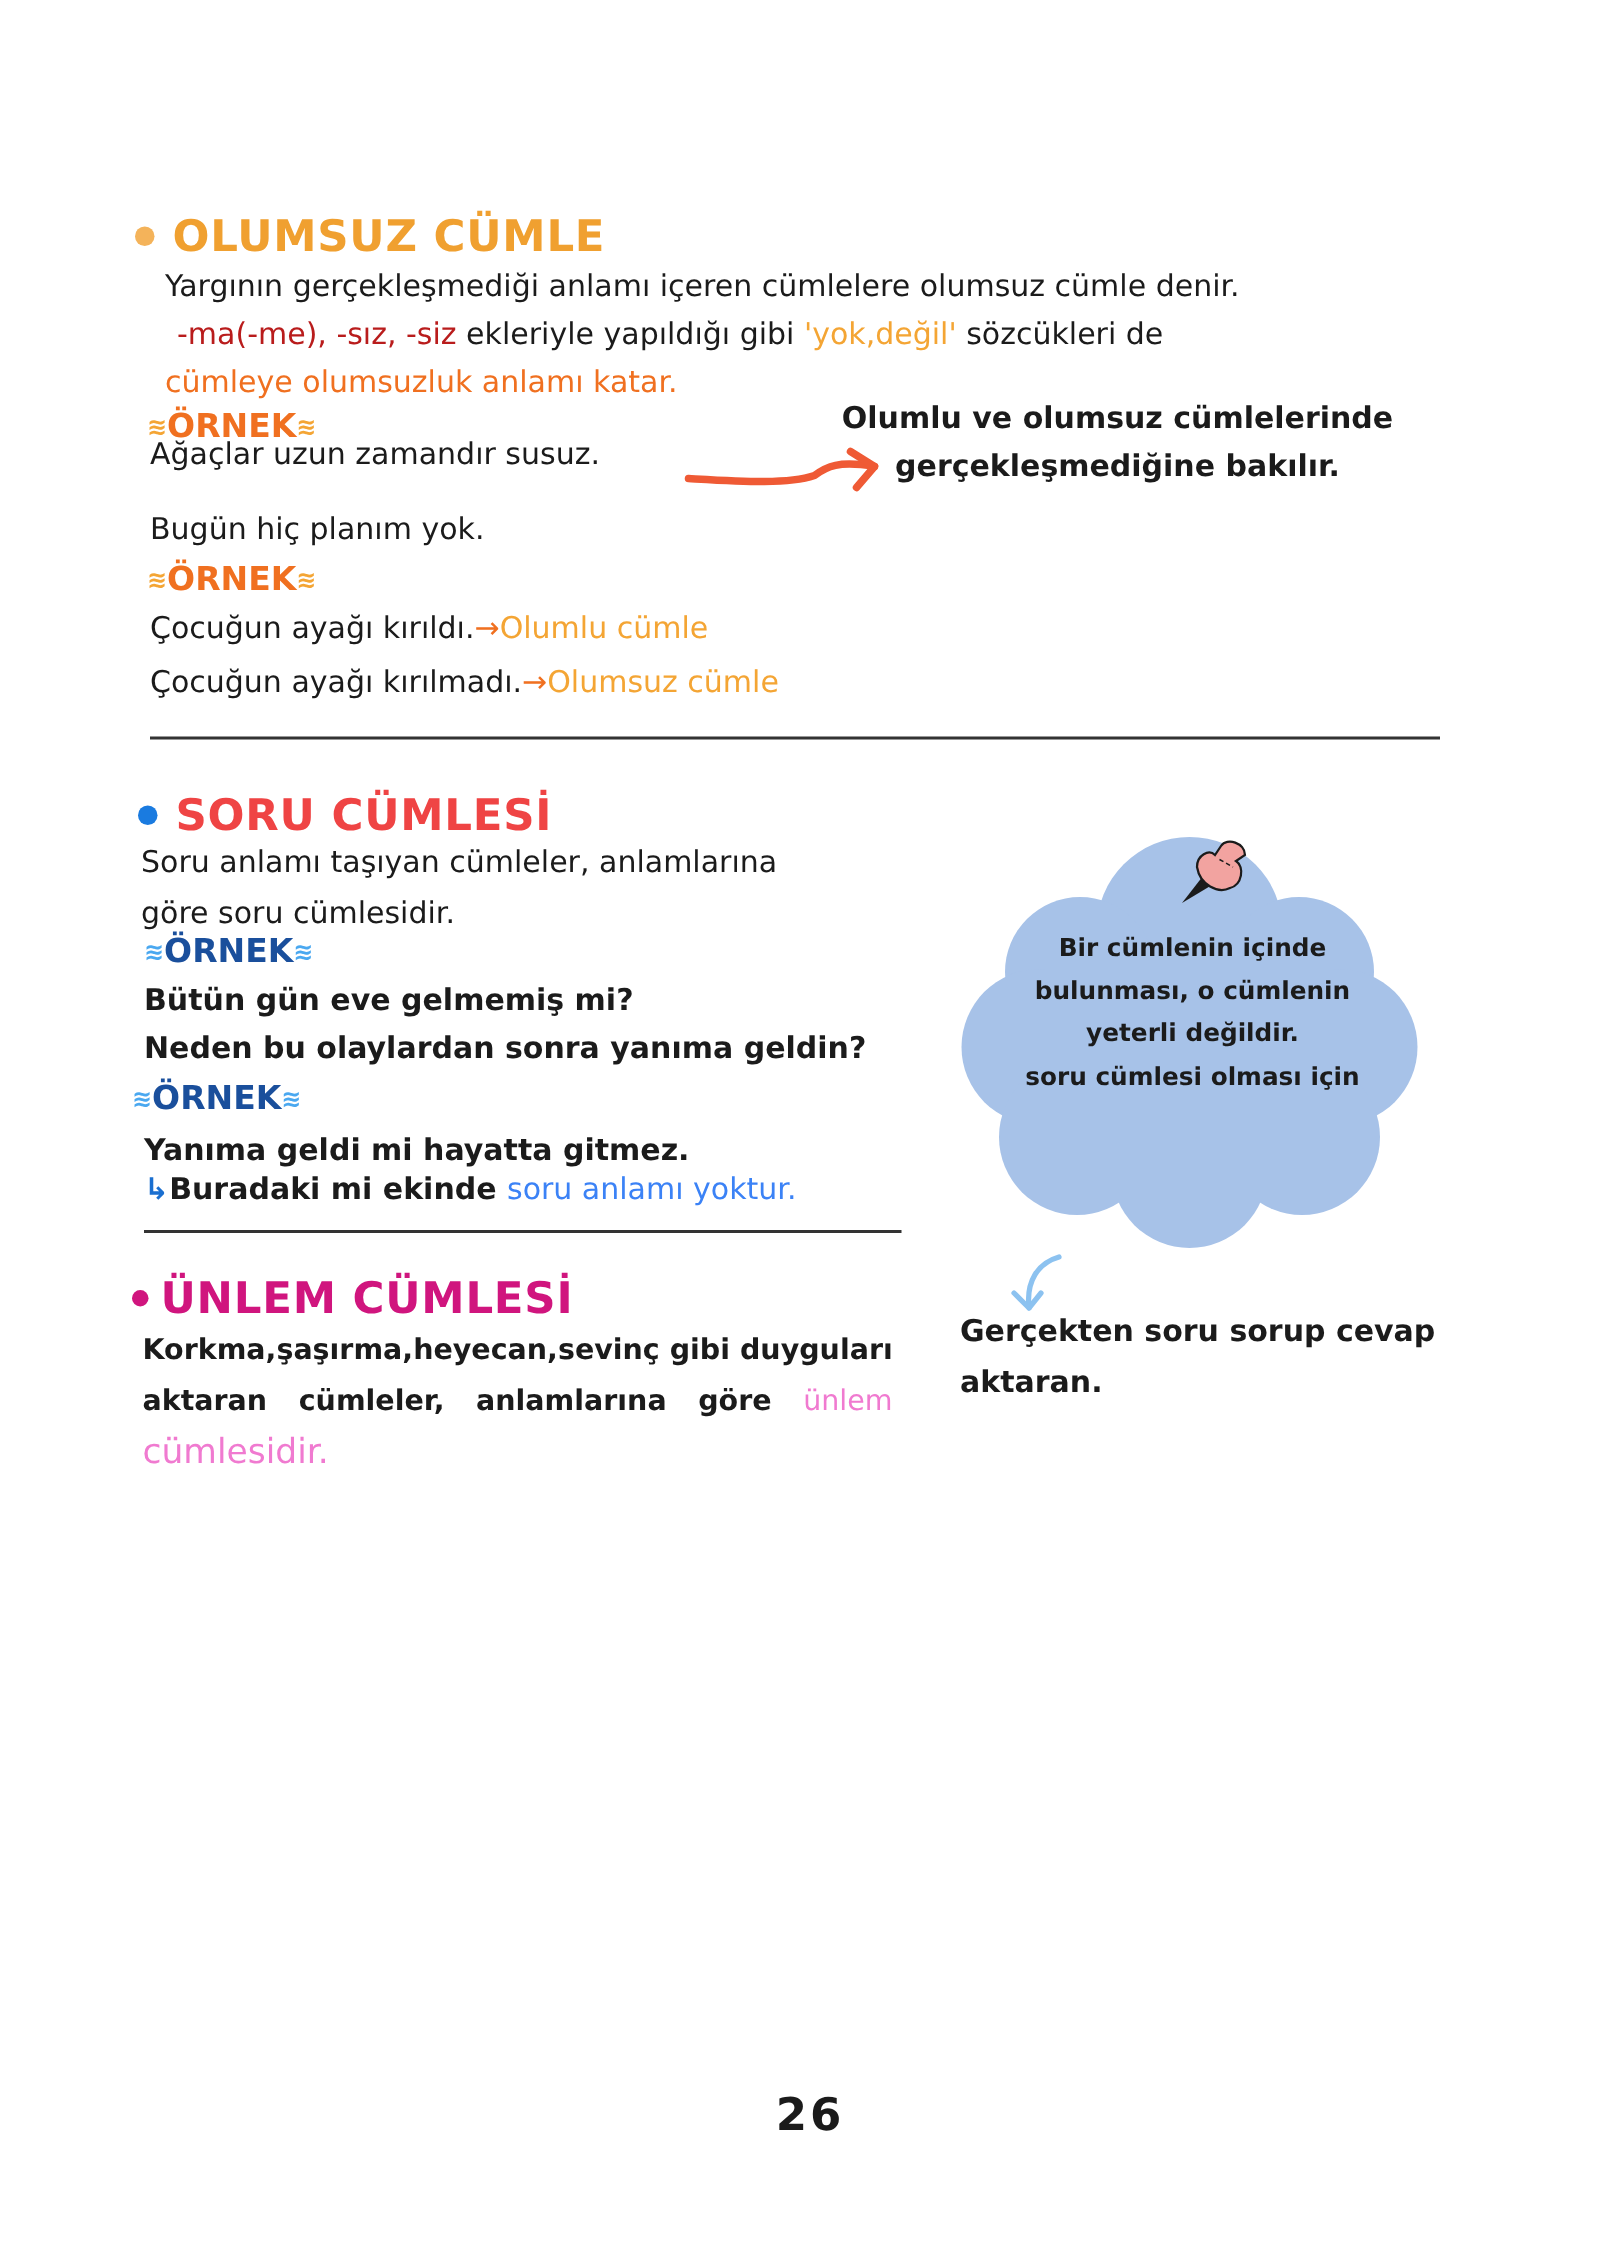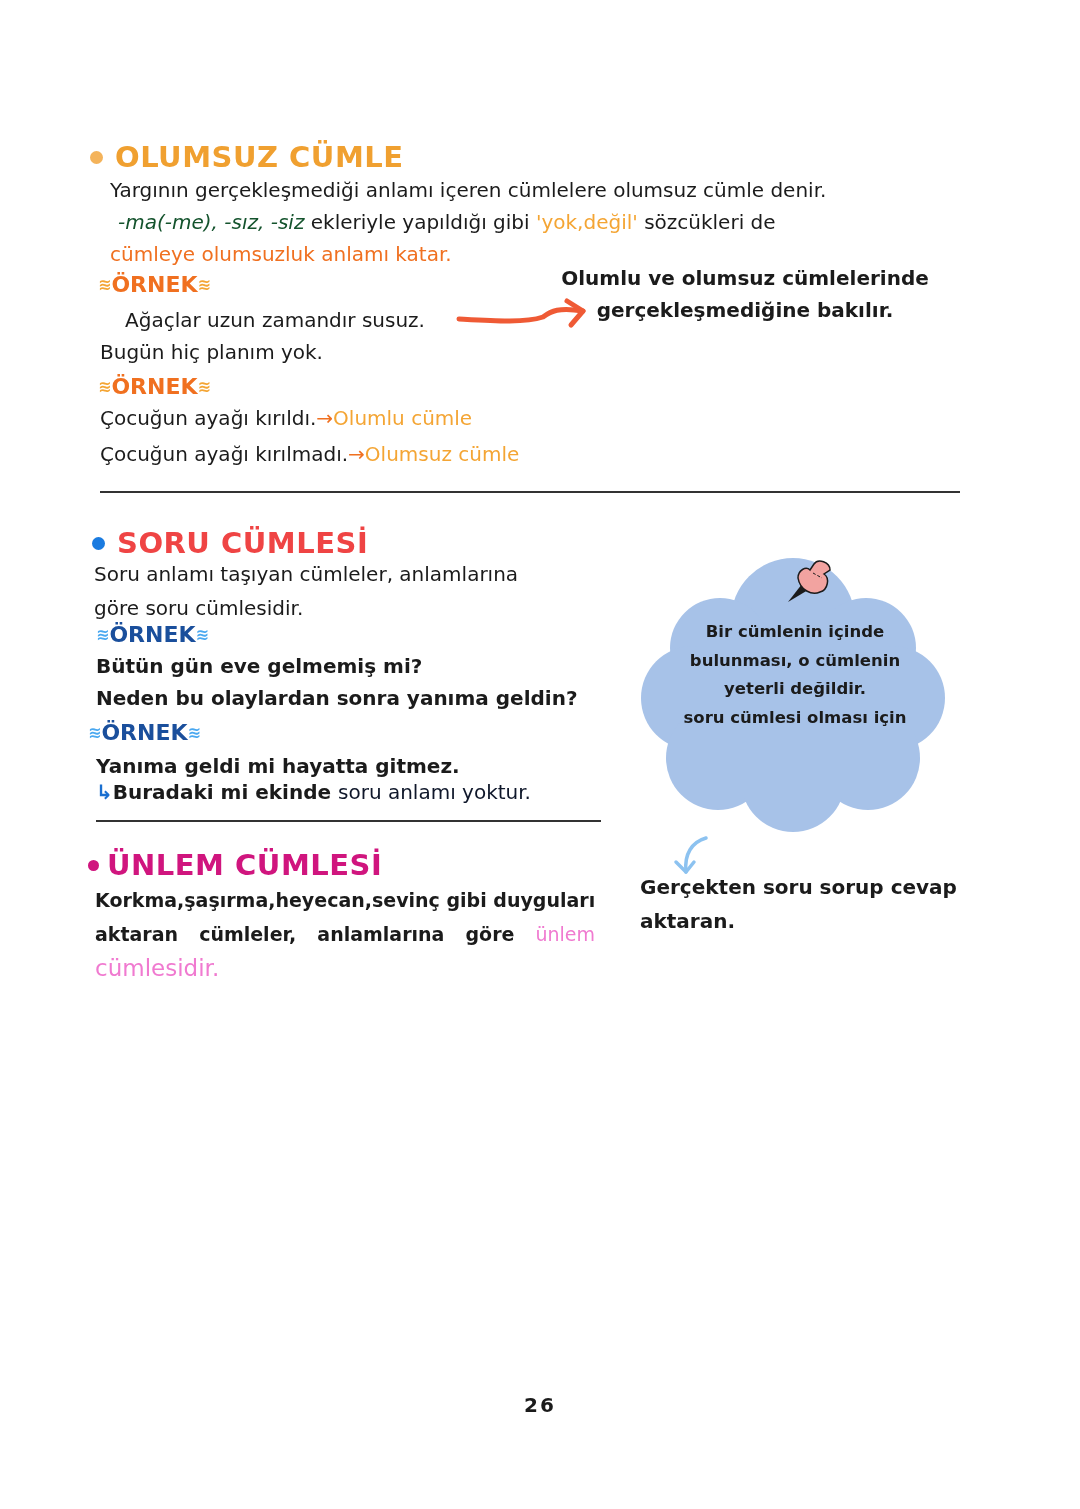--- a/index.html
+++ b/index.html
@@ -16,30 +16,30 @@
   </style>
 </head>
 <body>
 
 <div class="abs heading" style="left:90px; top:140px; color:#f0a030;">
   <span class="bullet" style="background:#f4b35a;"></span>
   <span>OLUMSUZ CÜMLE</span>
 </div>
 <div class="abs txt" style="left:110px; top:174px;">Yargının gerçekleşmediği anlamı içeren cümlelere olumsuz cümle denir.</div>
 <div class="abs txt" style="left:118px; top:206px;">
-  <span style="color:#14532d;font-style:italic;">-ma(-me), -sız, -siz</span><span> ekleriyle yapıldığı gibi </span><span style="color:#f4a534;">'yok,değil'</span><span> sözcükleri de</span>
+  <span style="color:#b91c1c;">-ma(-me), -sız, -siz</span><span> ekleriyle yapıldığı gibi </span><span style="color:#f4a534;">'yok,değil'</span><span> sözcükleri de</span>
 </div>
 <div class="abs txt" style="left:110px; top:238px; color:#f07020;">cümleye olumsuzluk anlamı katar.</div>
 
 <div class="abs ornek" style="left:98px; top:272px; color:#f07020;">
   <span class="spark" style="color:#f4a534;">≋</span>
   <span>ÖRNEK</span>
   <span class="spark" style="color:#f4a534;">≋</span>
 </div>
-<div class="abs txt" style="left:100px; top:304px;margin-left:25px;">Ağaçlar uzun zamandır susuz.</div>
+<div class="abs txt" style="left:100px; top:286px;">Ağaçlar uzun zamandır susuz.</div>
 <div class="abs txt" style="left:100px; top:336px;">Bugün hiç planım yok.</div>
 
 <svg class="abs" style="left:455px; top:297px;" width="135" height="36" viewBox="0 0 135 36">
   <path d="M4 22 C40 24, 70 26, 88 20 C96 14, 104 10, 128 14" stroke="#ef5a35" stroke-width="5" fill="none" stroke-linecap="round"></path>
   <path d="M112 4 L128 14 L116 28" stroke="#ef5a35" stroke-width="5" fill="none" stroke-linecap="round" stroke-linejoin="round"></path>
 </svg>
 
 <div class="abs bold" style="left:560px; top:262px; width:370px; text-align:center; font-size:20px; line-height:32px;">
   <div>Olumlu ve olumsuz cümlelerinde</div>
   <div>gerçekleşmediğine bakılır.</div>
@@ -74,21 +74,21 @@
 <div class="abs txt bold" style="left:96px; top:650px;">Bütün gün eve gelmemiş mi?</div>
 <div class="abs txt bold" style="left:96px; top:682px;">Neden bu olaylardan sonra yanıma geldin?</div>
 
 <div class="abs ornek" style="left:88px; top:720px; color:#1a4f9c;">
   <span class="spark" style="color:#4aa8f0;">≋</span>
   <span>ÖRNEK</span>
   <span class="spark" style="color:#4aa8f0;">≋</span>
 </div>
 <div class="abs txt bold" style="left:96px; top:750px;">Yanıma geldi mi hayatta gitmez.</div>
 <div class="abs txt bold" style="left:96px; top:776px;">
-  <span style="color:#1a6fd0;">↳</span><span>Buradaki mi ekinde </span><span style="color:#0f172a; font-weight:normal;text-align:right;">soru anlamı yoktur.</span>
+  <span style="color:#1a6fd0;">↳</span><span>Buradaki mi ekinde </span><span style="color:#3b82f6; font-weight:normal;text-align:right;">soru anlamı yoktur.</span>
 </div>
 
 <div class="abs rule" style="left:96px; top:820px; width:505px;"></div>
 
 <svg class="abs" style="left:638px; top:548px;" width="310" height="290" viewBox="0 0 310 290">
   <g fill="#a7c2e8">
     <circle cx="155" cy="72" r="62"></circle>
     <circle cx="82" cy="100" r="50"></circle>
     <circle cx="228" cy="100" r="50"></circle>
     <circle cx="55" cy="150" r="52"></circle>
@@ -124,13 +124,13 @@
 <div class="abs heading" style="left:88px; top:848px; color:#d0157e;">
   <span class="bullet" style="background:#d0157e; width:11px; height:11px; margin-right:8px;"></span>
   <span>ÜNLEM CÜMLESİ</span>
 </div>
 <div class="abs txt bold" style="left:95px; top:884px; font-size:19px;">Korkma,şaşırma,heyecan,sevinç gibi duyguları</div>
 <div class="abs txt bold" style="left:95px; top:918px; font-size:19px; width:500px; text-align:justify; text-align-last:justify; word-spacing:6px;">
   <span>aktaran cümleler, anlamlarına göre </span><span style="color:#f07ad0; font-weight:normal;">ünlem</span>
 </div>
 <div class="abs txt" style="left:95px; top:952px; color:#f07ad0; font-size:23px;">cümlesidir.</div>
 
-<div class="abs bold" style="left:0; top:1393px; width:1080px; text-align:center; font-size:20px; letter-spacing:2px;">26</div>
+<div class="abs bold" style="left:0; top:1393px; width:1080px; text-align:center; font-size:30px; letter-spacing:2px;">26</div>
 
 </body></html>

